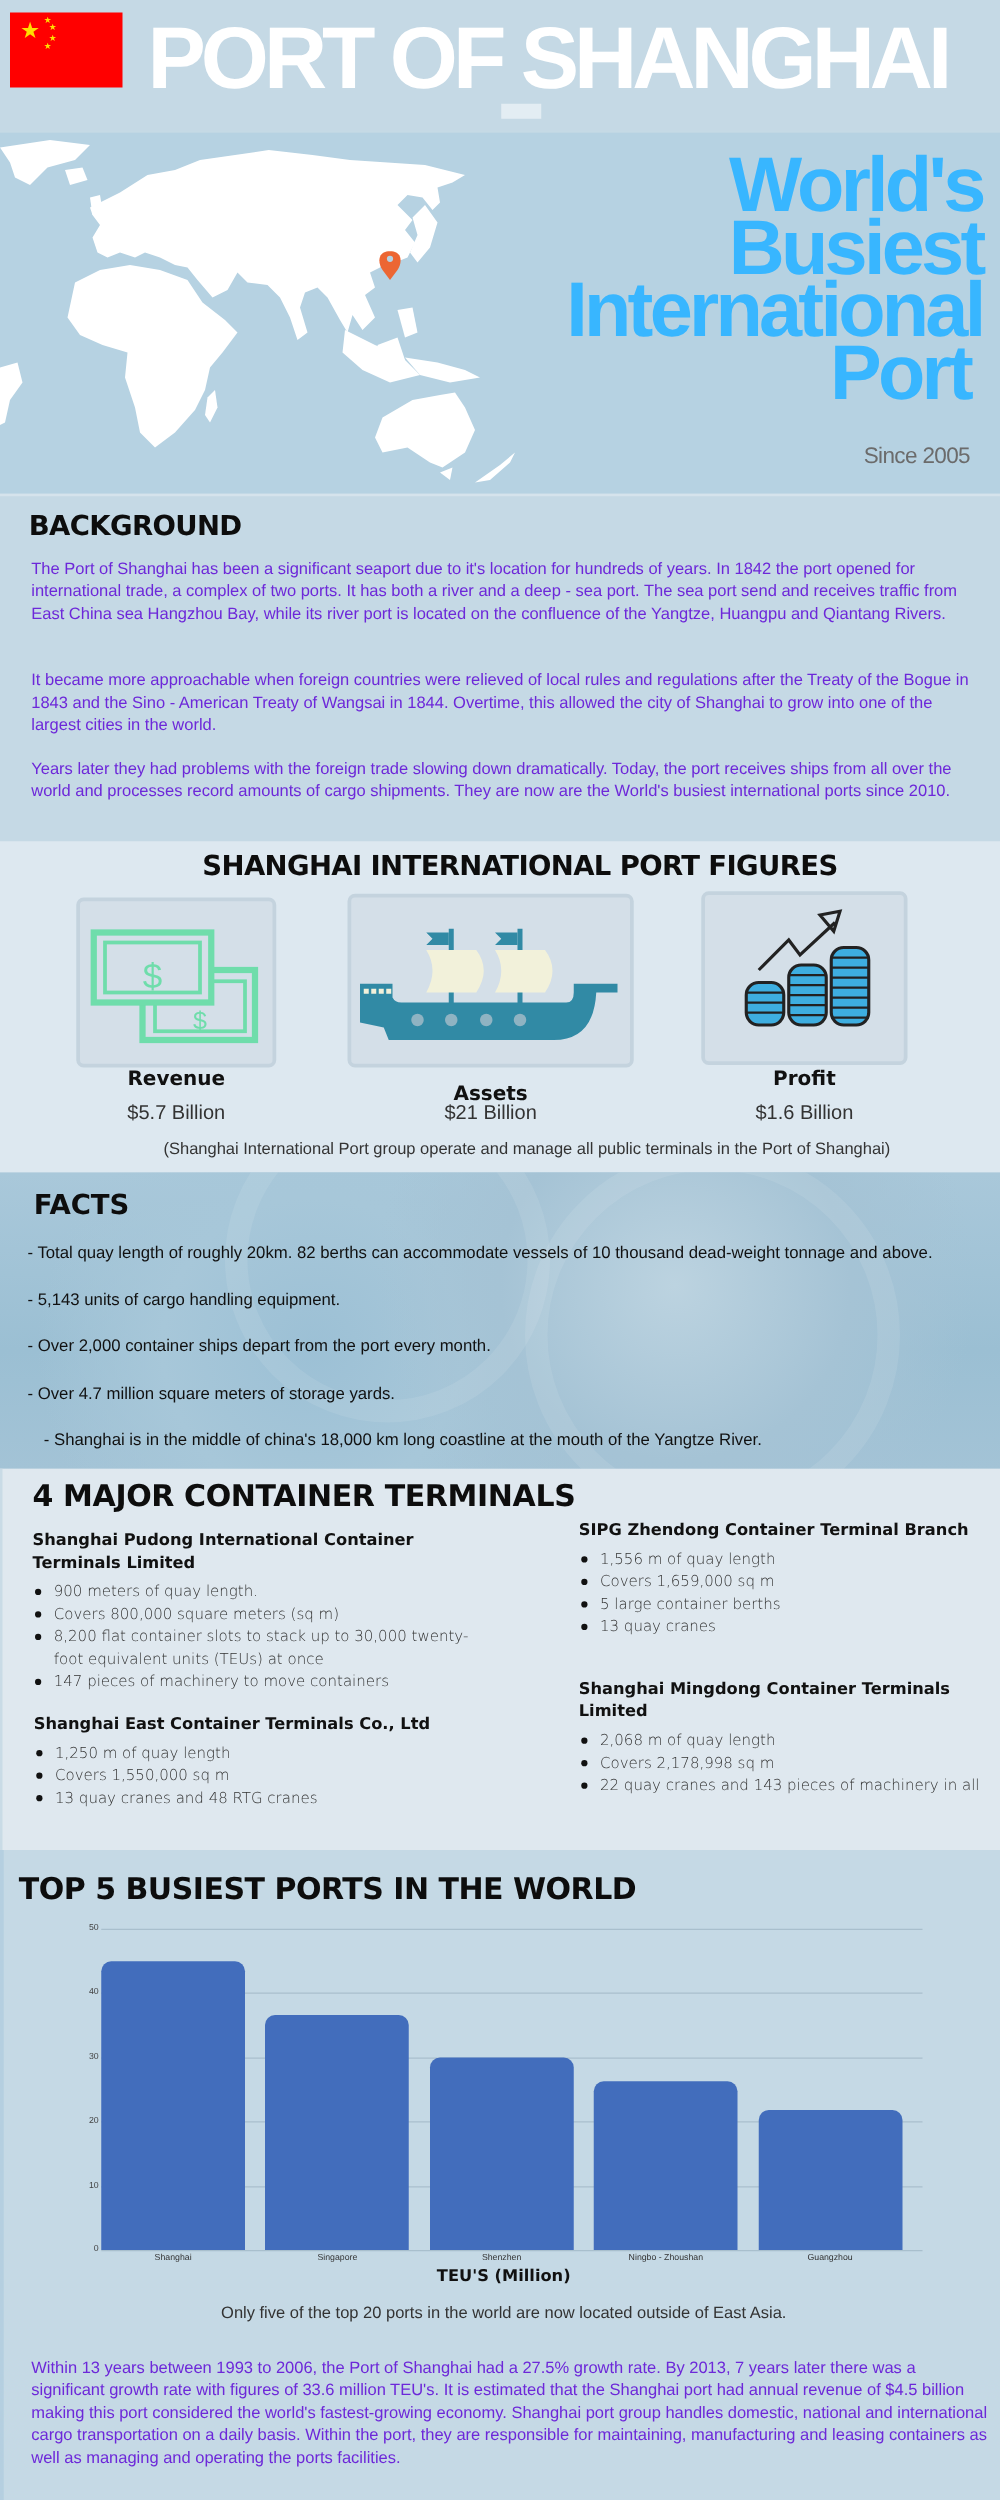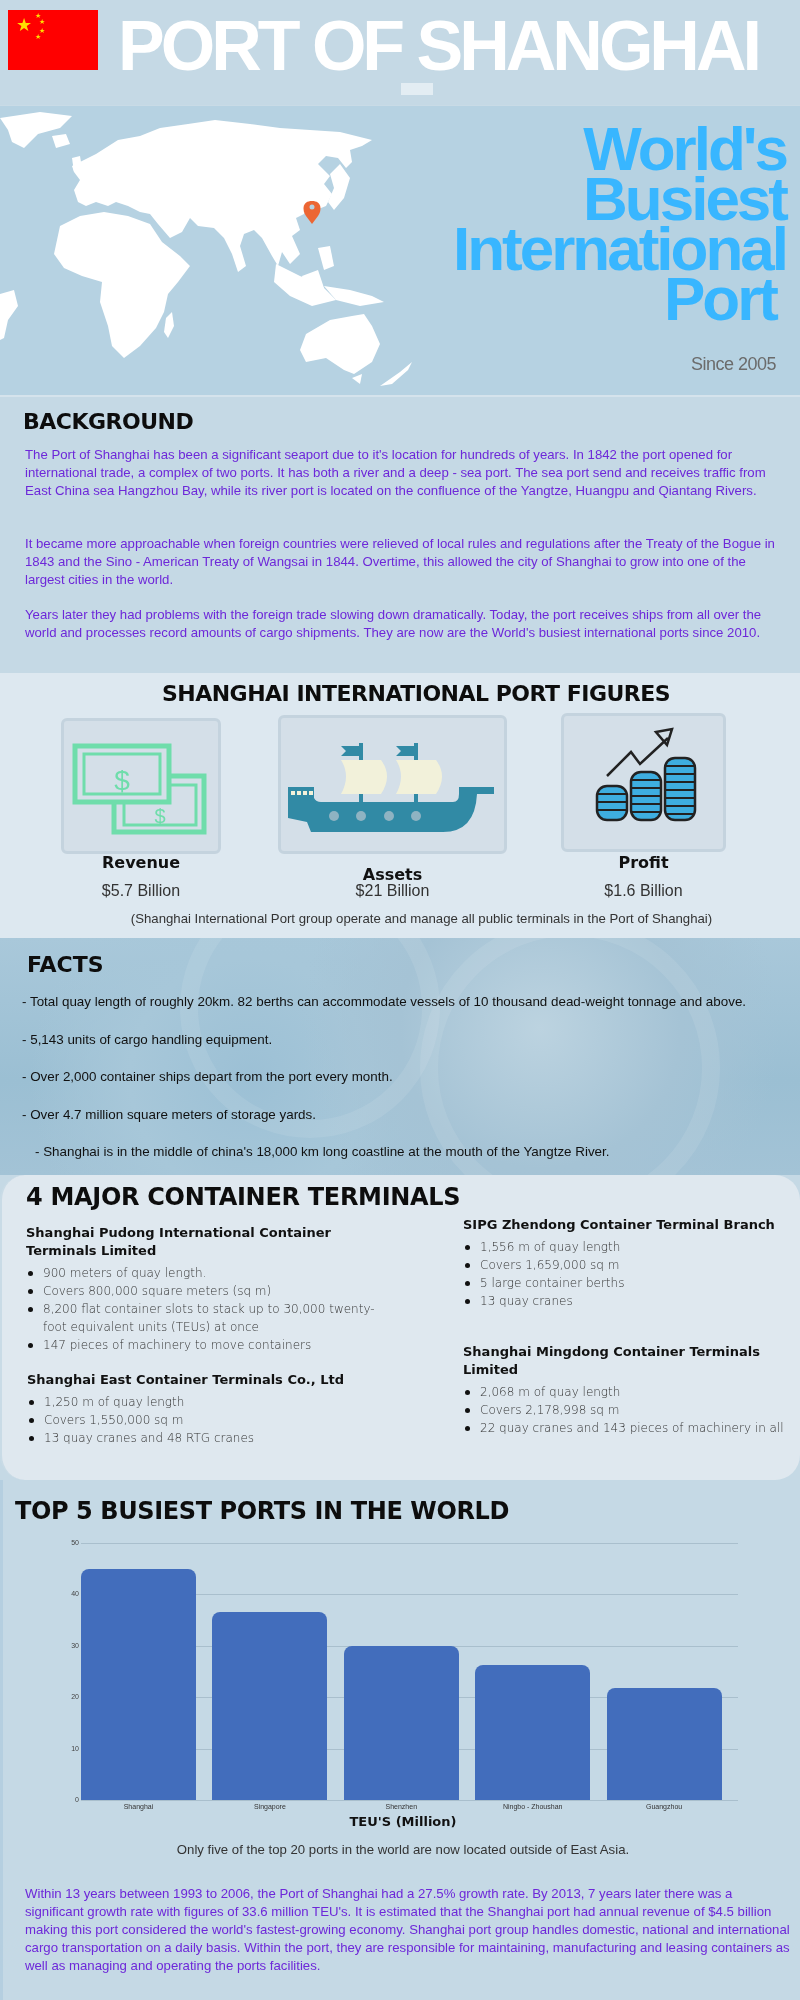--- a/index.html
+++ b/index.html
@@ -34,21 +34,21 @@
   .fig-note { position: absolute; left: 0; top: 238px; width: 800px; text-align: center; font-family: "Liberation Sans", sans-serif; font-size: 13.2px; color: #333; padding-left: 43px; }
 
   .facts { position: absolute; left: 0; top: 938px; width: 800px; height: 237px; overflow: hidden;
     background: radial-gradient(circle at 540px 90px, #bcd3e0 0, #a5c3d5 140px, transparent 240px),
                 radial-gradient(circle at 250px 140px, #9cc0d5 0, #a7c7d9 120px, transparent 220px),
                 linear-gradient(180deg, #a9c8da 0%, #9bbfd3 60%, #a3c3d6 100%); }
   .facts .swirl { position: absolute; border-radius: 50%; border: 18px solid rgba(255,255,255,0.09); }
   .facts h2 { position: absolute; left: 27px; top: 14px; font-size: 22px; }
   .fact { position: absolute; left: 22px; font-family: "Liberation Sans", sans-serif; font-size: 13.4px; color: #111; }
 
-  .terms { position: absolute; left: 0; top: 1175px; width: 800px; height: 305px; background: #dfe8ef; border-left: 2px solid #c9dbe6; border-radius: 25px; }
+  .terms { position: absolute; left: 0; top: 1175px; width: 800px; height: 305px; background: #dfe8ef; border-left: 2px solid #c9dbe6; }
   .terms h2 { position: absolute; left: 24px; top: 8px; font-size: 24px; letter-spacing: -0.3px; }
   .term { position: absolute; }
   .term h3 { font-weight: bold; font-size: 13px; color: #111; line-height: 18px; }
   .term ul { list-style: none; margin-top: 4px; }
   .term li { position: relative; padding-left: 17px; font-family: "DejaVu Sans", sans-serif; font-size: 12px; color: #333; line-height: 18px; font-weight: 300; }
   .term li::before { content: ""; position: absolute; left: 2px; top: 7px; width: 5px; height: 5px; border-radius: 50%; background: #111; }
 
   .top5 { position: absolute; left: 0; top: 1480px; width: 698px; height: 520px; background: #c5d9e5; border-left: 3px solid #b5cfe0; }
   .top5 h2 { position: absolute; left: 12px; top: 17px; font-size: 24px; letter-spacing: -0.4px; }
   .chart { position: absolute; left: 0; top: 0; width: 800px; height: 380px; }

